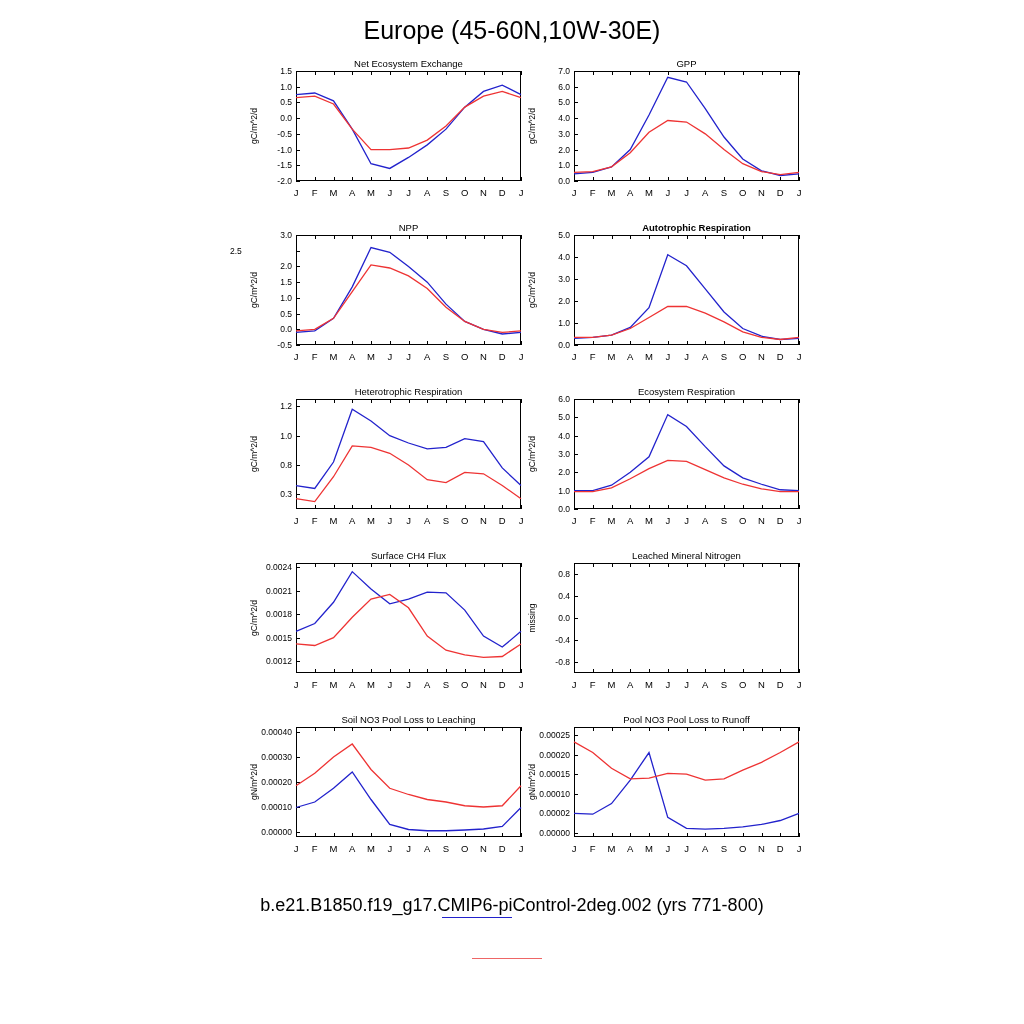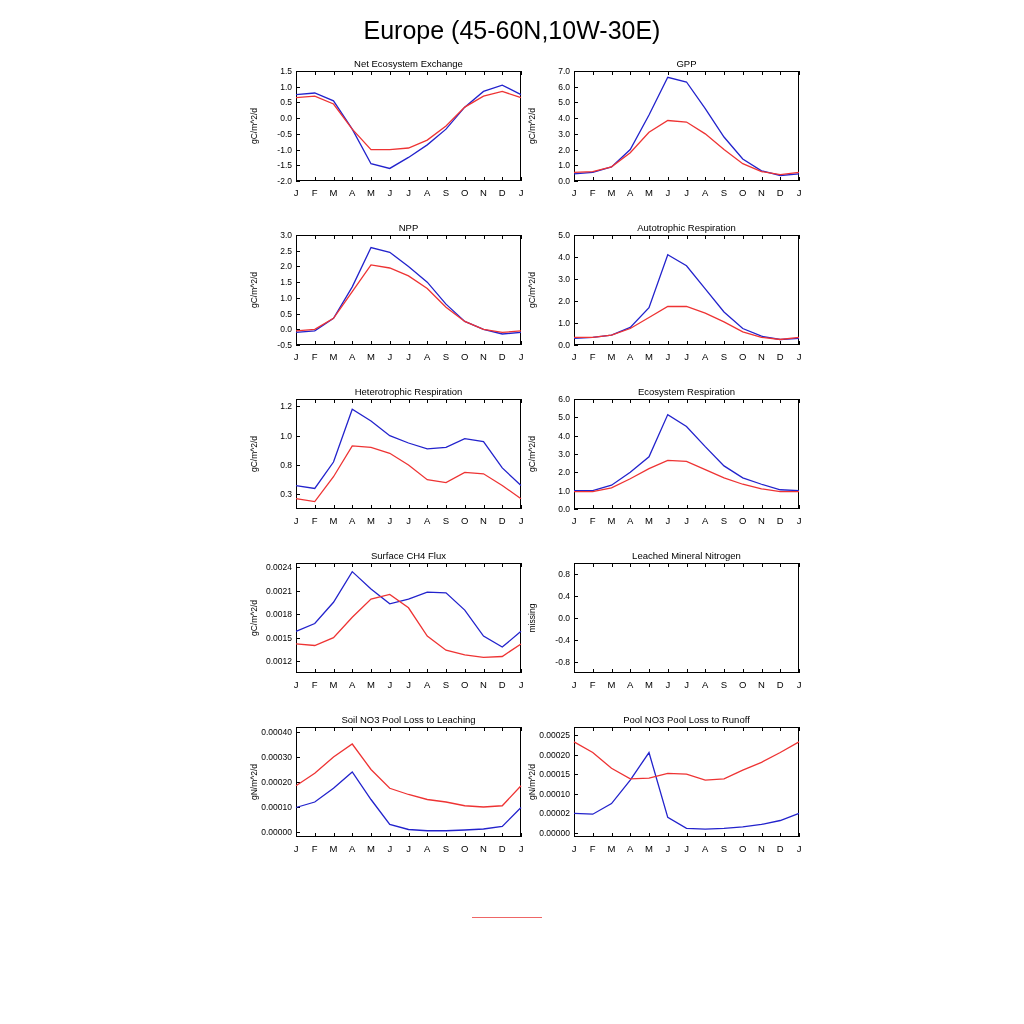--- a/index.html
+++ b/index.html
@@ -224,21 +224,21 @@
       <div class="ytick" style="top: 107.286px; right: 237px; width: 62px; left: -12px; text-align: right;">0.0</div>
       <div class="tickmark" style="left: 54px; top: 107.286px; width: 4px; height: 1px;"></div>
       <div class="ytick" style="top: 91.5714px; right: 237px; width: 62px; left: -12px; text-align: right;">0.5</div>
       <div class="tickmark" style="left: 54px; top: 91.5714px; width: 4px; height: 1px;"></div>
       <div class="ytick" style="top: 75.8571px; right: 237px; width: 62px; left: -12px; text-align: right;">1.0</div>
       <div class="tickmark" style="left: 54px; top: 75.8571px; width: 4px; height: 1px;"></div>
       <div class="ytick" style="top: 60.1429px; right: 237px; width: 62px; left: -12px; text-align: right;">1.5</div>
       <div class="tickmark" style="left: 54px; top: 60.1429px; width: 4px; height: 1px;"></div>
       <div class="ytick" style="top: 44.4286px; right: 237px; width: 62px; left: -12px; text-align: right;">2.0</div>
       <div class="tickmark" style="left: 54px; top: 44.4286px; width: 4px; height: 1px;"></div>
-      <div class="ytick" style="top: 28.7143px; right: 237px; width: 62px; left: -12px; text-align: right;">2.5</div>
+      <div class="ytick" style="top: 28.7143px; right: 237px; width: 62px; left: -12px; text-align: left;">2.5</div>
       <div class="tickmark" style="left: 54px; top: 28.7143px; width: 4px; height: 1px;"></div>
       <div class="ytick" style="top: 13px; right: 237px; width: 62px; left: -12px; text-align: right;">3.0</div>
       <div class="tickmark" style="left: 54px; top: 13px; width: 4px; height: 1px;"></div>
       <div class="xtick" style="left: 54px; top: 129px;">J</div>
       <div class="tickmark" style="left: 54px; top: 13px; width: 1px; height: 4px;"></div>
       <div class="tickmark" style="left: 54px; top: 119px; width: 1px; height: 4px;"></div>
       <div class="xtick" style="left: 72.75px; top: 129px;">F</div>
       <div class="tickmark" style="left: 72.75px; top: 13px; width: 1px; height: 4px;"></div>
       <div class="tickmark" style="left: 72.75px; top: 119px; width: 1px; height: 4px;"></div>
       <div class="xtick" style="left: 91.5px; top: 129px;">M</div>
@@ -273,21 +273,21 @@
       <div class="tickmark" style="left: 260.25px; top: 119px; width: 1px; height: 4px;"></div>
       <div class="xtick" style="left: 279px; top: 129px;">J</div>
       <div class="tickmark" style="left: 279px; top: 13px; width: 1px; height: 4px;"></div>
       <div class="tickmark" style="left: 279px; top: 119px; width: 1px; height: 4px;"></div>
       <svg class="curves" width="285" height="150">
         <polyline points="54.00,110.43 72.75,108.86 91.50,96.29 110.25,64.86 129.00,25.57 147.75,30.29 166.50,44.43 185.25,60.14 204.00,82.14 222.75,99.43 241.50,107.29 260.25,112.00 279.00,110.43" fill="none" stroke="#2222cc" stroke-width="1.3"></polyline>
         <polyline points="54.00,108.86 72.75,107.29 91.50,96.29 110.25,69.57 129.00,42.86 147.75,46.00 166.50,53.86 185.25,66.43 204.00,85.29 222.75,99.43 241.50,107.29 260.25,110.43 279.00,108.86" fill="none" stroke="#ee3333" stroke-width="1.3"></polyline>
       </svg>
     </div>
     <div class="panel" style="left: 520px; top: 164px; width: 285px; height: 150px;">
-      <div class="panel-title" style="left: 54px; width: 225px;">Autotrophic Respiration</div>
+      <div class="panel-title" style="left: 64px; width: 225px; font-weight: bold;">Autotrophic Respiration</div>
       <div class="plot-area" style="width: 225px; height: 110px;"></div>
       <div class="ylabel" style="left: 12px; top: 68px; transform: rotate(-90deg) translate(-50%, -50%);">gC/m^2/d</div>
       <div class="ytick" style="top: 123px; right: 237px; width: 62px; left: -12px; text-align: right;">0.0</div>
       <div class="tickmark" style="left: 54px; top: 123px; width: 4px; height: 1px;"></div>
       <div class="ytick" style="top: 101px; right: 237px; width: 62px; left: -12px; text-align: right;">1.0</div>
       <div class="tickmark" style="left: 54px; top: 101px; width: 4px; height: 1px;"></div>
       <div class="ytick" style="top: 79px; right: 237px; width: 62px; left: -12px; text-align: right;">2.0</div>
       <div class="tickmark" style="left: 54px; top: 79px; width: 4px; height: 1px;"></div>
       <div class="ytick" style="top: 57px; right: 237px; width: 62px; left: -12px; text-align: right;">3.0</div>
       <div class="tickmark" style="left: 54px; top: 57px; width: 4px; height: 1px;"></div>
@@ -684,14 +684,15 @@
       <div class="tickmark" style="left: 279px; top: 13px; width: 1px; height: 4px;"></div>
       <div class="tickmark" style="left: 279px; top: 119px; width: 1px; height: 4px;"></div>
       <svg class="curves" width="285" height="150">
         <polyline points="54.00,99.43 72.75,100.21 91.50,89.61 110.25,66.04 129.00,38.54 147.75,103.36 166.50,114.36 185.25,115.14 204.00,114.36 222.75,112.79 241.50,110.43 260.25,106.50 279.00,99.43" fill="none" stroke="#2222cc" stroke-width="1.3"></polyline>
         <polyline points="54.00,27.93 72.75,38.54 91.50,54.25 110.25,64.86 129.00,64.07 147.75,59.36 166.50,60.14 185.25,66.04 204.00,64.86 222.75,56.21 241.50,48.36 260.25,38.54 279.00,27.93" fill="none" stroke="#ee3333" stroke-width="1.3"></polyline>
       </svg>
     </div>
   </div>
 
 <div class="legend" id="legend" style="top:895px;">
+    <div class="legend-row" style="margin-bottom: 20px;"><span>b.e21.B1850.f19_g17.CMIP6-piControl-2deg.002 (yrs 771-800)</span><span class="legend-line" style="border-top-color: rgb(34, 34, 204); width: 70px; top: 22px; margin-left: -70px;"></span></div>
     <div class="legend-row" style="margin-bottom: 20px;"><span class="legend-line" style="border-top-color: rgb(238, 102, 102); width: 70px; top: 22px; margin-left: -40px;"></span></div>
   </div>
 
 </body></html>

